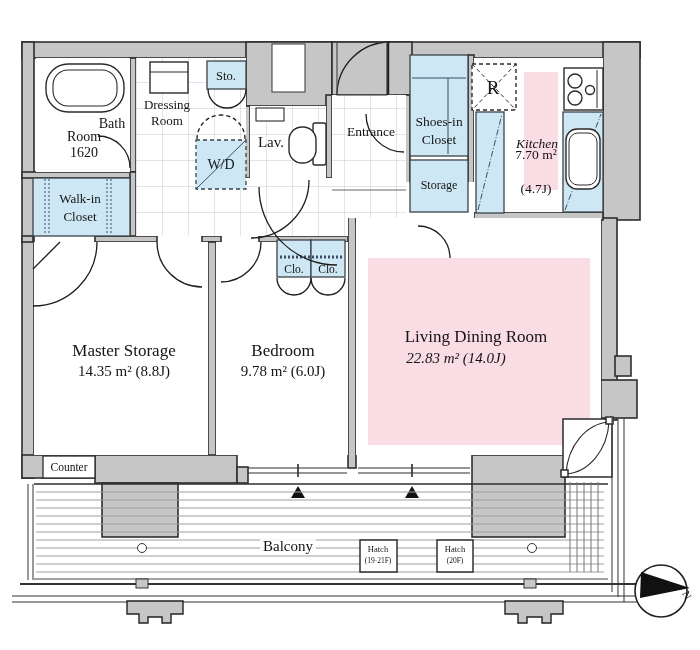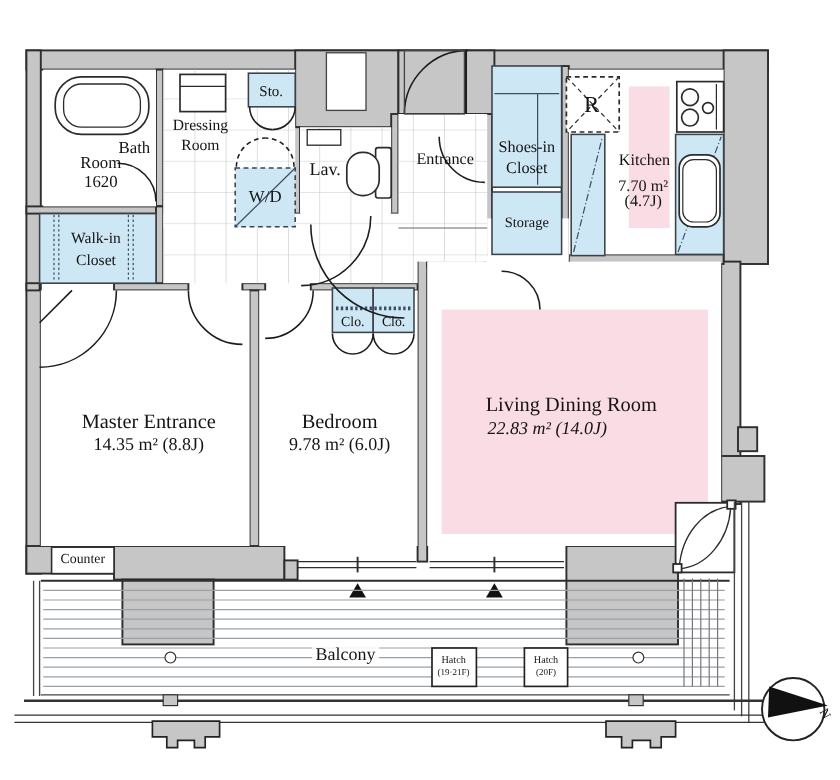--- a/index.html
+++ b/index.html
@@ -221,25 +221,25 @@
 <div class="lbl" style="left:167px;top:121px;font-size:13px;">Room</div>
 <div class="lbl" style="left:226px;top:76px;font-size:12.5px;">Sto.</div>
 <div class="lbl" style="left:221px;top:165px;font-size:14px;">W/D</div>
 <div class="lbl" style="left:80px;top:199px;font-size:13px;">Walk-in</div>
 <div class="lbl" style="left:80px;top:217px;font-size:13px;">Closet</div>
 <div class="lbl" style="left:271px;top:142px;font-size:15px;">Lav.</div>
 <div class="lbl" style="left:371px;top:132px;font-size:13.5px;">Entrance</div>
 <div class="lbl" style="left:439px;top:122px;font-size:13.5px;">Shoes-in</div>
 <div class="lbl" style="left:439px;top:140px;font-size:13.5px;">Closet</div>
 <div class="lbl" style="left:439px;top:186px;font-size:12px;text-align:center;">Storage</div>
-<div class="lbl" style="left:537px;top:133px;font-size:13.5px;">Kitchen</div>
+<div class="lbl" style="left:537px;top:144px;font-size:13.5px;font-style:italic;">Kitchen</div>
 <div class="lbl" style="left:536px;top:155px;font-size:13.5px;">7.70 m²</div>
-<div class="lbl" style="left:536px;top:167px;font-size:13.5px;">(4.7J)</div>
+<div class="lbl" style="left:536px;top:189px;font-size:13.5px;">(4.7J)</div>
 <div class="lbl" style="left:493px;top:88px;font-size:19px;">R</div>
-<div class="lbl" style="left:124px;top:351px;font-size:17px;">Master Entrance</div>
+<div class="lbl" style="left:124px;top:351px;font-size:17px;">Master Storage</div>
 <div class="lbl" style="left:124px;top:371px;font-size:15px;">14.35 m² (8.8J)</div>
 <div class="lbl" style="left:283px;top:351px;font-size:17px;">Bedroom</div>
 <div class="lbl" style="left:283px;top:371px;font-size:15px;">9.78 m² (6.0J)</div>
 <div class="lbl" style="left:476px;top:337px;font-size:17px;text-align:center;">Living Dining Room</div>
 <div class="lbl" style="left:456px;top:358px;font-size:15px;font-style:italic;">22.83 m² (14.0J)</div>
 <div class="lbl" style="left:294px;top:269px;font-size:11.5px;">Clo.</div>
 <div class="lbl" style="left:328px;top:269px;font-size:11.5px;">Clo.</div>
 <div class="lbl" style="left:69px;top:467px;font-size:11.5px;">Counter</div>
 <div class="lbl halo" style="left:288px;top:546px;font-size:15px;text-align:right;">Balcony</div>
 <div class="lbl" style="left:378px;top:550px;font-size:8.5px;">Hatch</div>

